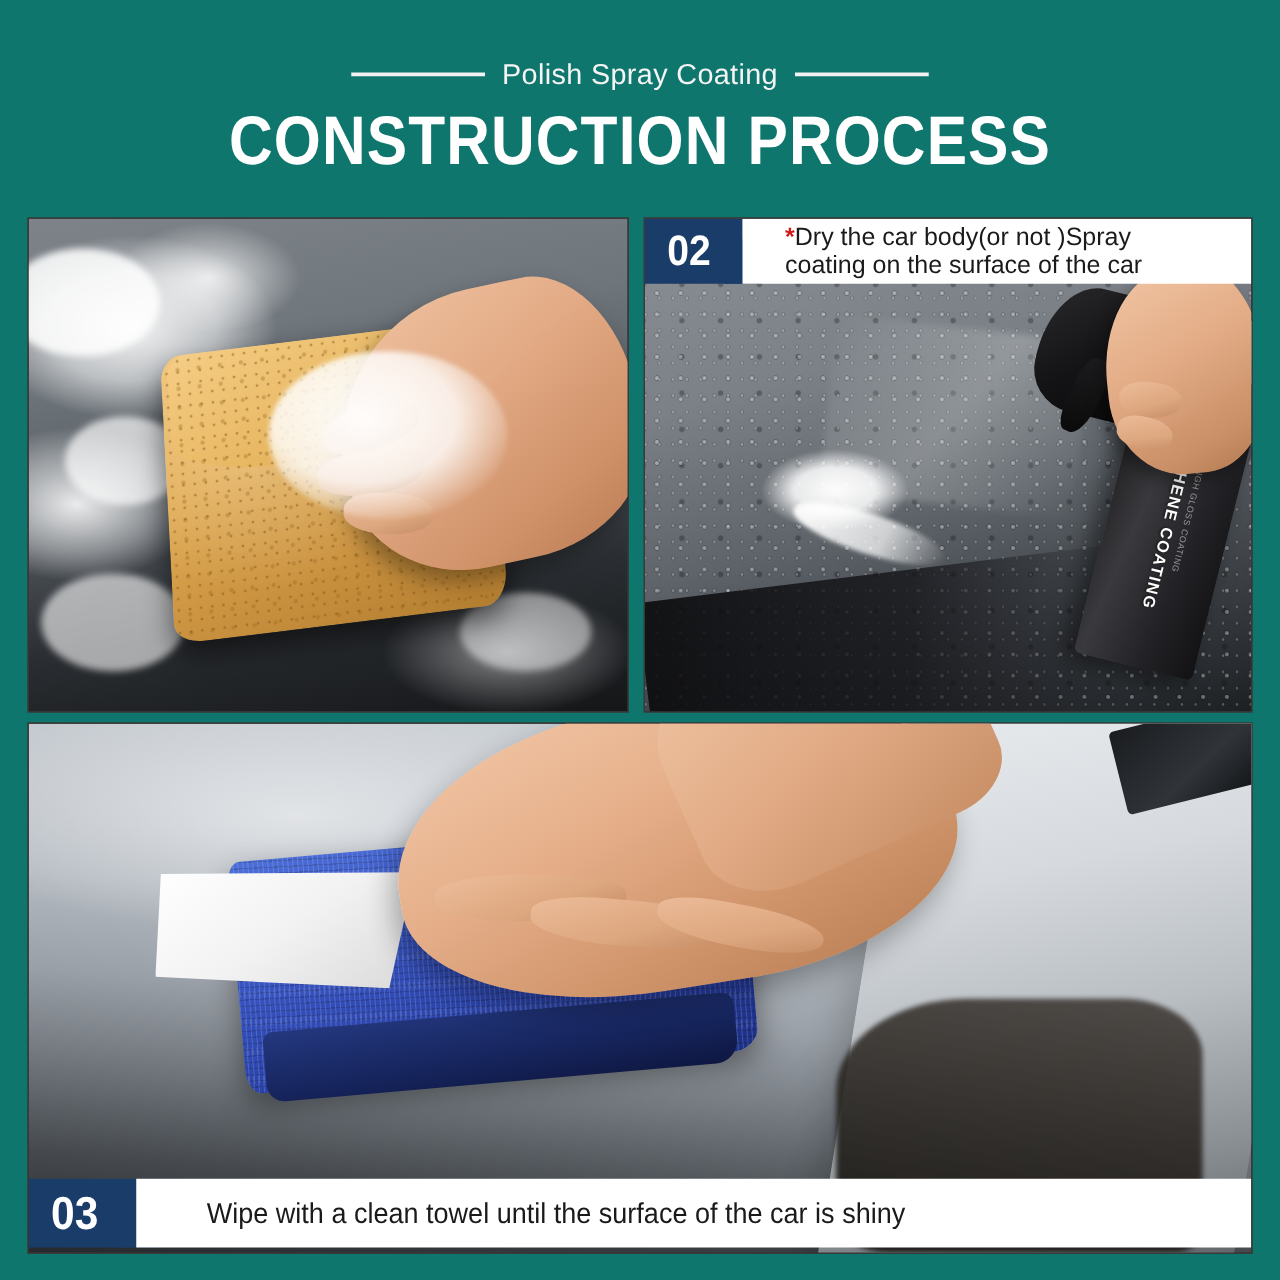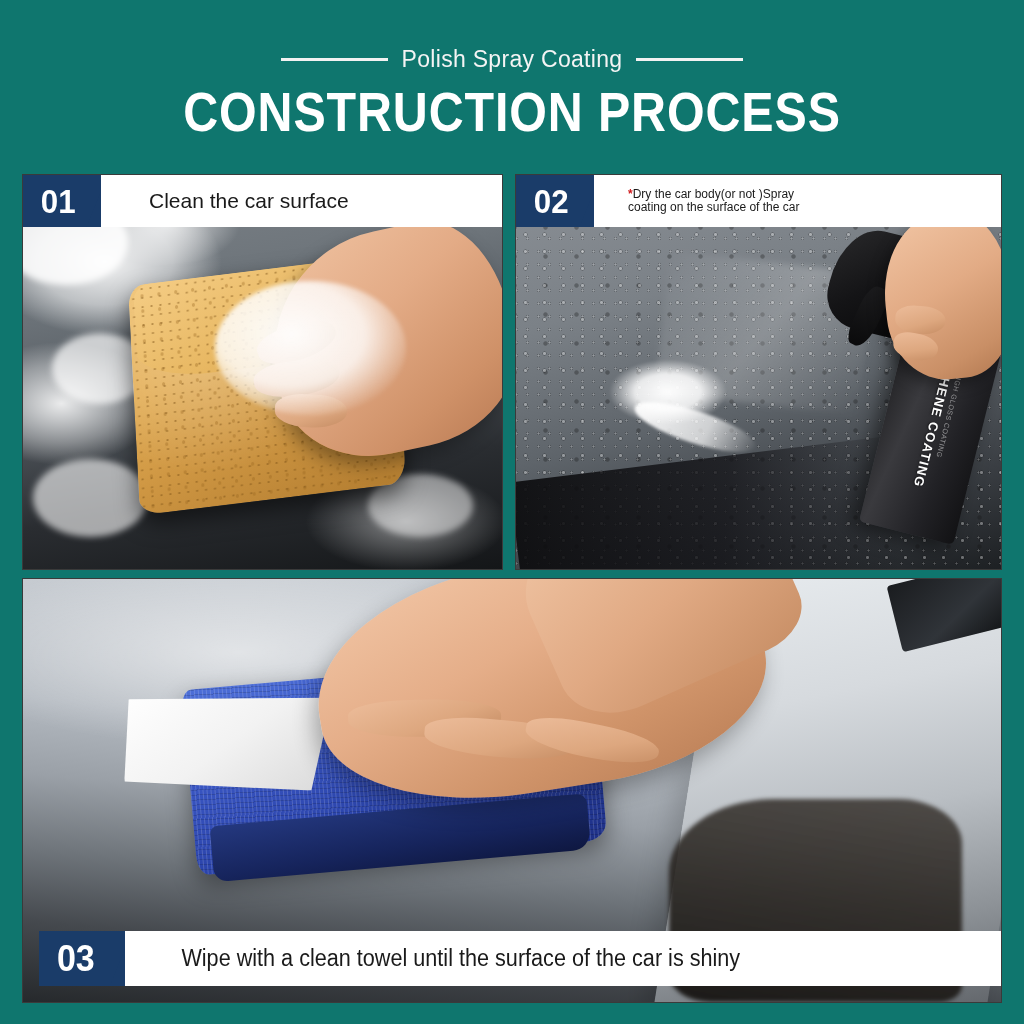--- a/index.html
+++ b/index.html
@@ -362,21 +362,21 @@
   
   .banner {
     position: absolute;
     left: 0;
     width: 100%;
     display: flex;
     align-items: stretch;
     z-index: 5;
   }
   .banner-top { top: 0; }
-  .banner-bottom { bottom: 16px; margin-left: 16px; }
+  .banner-bottom { bottom: 4px; }
 
   .badge {
     position: relative;
     background: #1a3c69;
     color: #ffffff;
     display: flex;
     align-items: center;
     justify-content: flex-start;
     flex: 0 0 auto;
     padding-left: 16px;
@@ -411,21 +411,21 @@
     padding-left: 44px;
     line-height: 1.12;
     white-space: pre-line;
   }
   .asterisk { color: #d0191b; font-weight: bold; }
 
   
   #panel-1 .banner, #panel-2 .banner { height: 52px; }
   #panel-1 .badge, #panel-2 .badge { width: 78px; }
   #panel-1 .banner-text { font-size: 21px; padding-left: 48px; }
-  #panel-2 .banner-text { font-size: 12px; padding-left: 34px; }
+  #panel-2 .banner-text { font-size: 20px; padding-left: 34px; }
 
   
   #panel-3 .banner { height: 55px; }
   #panel-3 .badge { width: 86px; }
   #panel-3 .banner-text {
     font-size: 23px;
     padding-left: 60px;
     font-family: "Liberation Sans Narrow", "Liberation Sans", sans-serif;
     transform: scaleX(0.94);
     transform-origin: left center;
@@ -455,29 +455,20 @@
       <div class="sponge">
         <div class="sponge-top"></div>
         <div class="sponge-pores"></div>
       </div>
       <div class="hand-wash">
         <div class="finger" style="left:-6%;top:34%;width:34%;height:16%;transform:rotate(-6deg);"></div>
         <div class="finger" style="left:-10%;top:50%;width:36%;height:16%;transform:rotate(4deg);"></div>
         <div class="finger" style="left:-4%;top:66%;width:30%;height:15%;transform:rotate(14deg);"></div>
       </div>
       <div class="foam-hand"></div>
-    </div>
-    <div class="banner banner-top">
-      <div class="badge">
-        <span class="badge-num">01</span>
-        <span class="badge-slant"></span>
-      </div>
-      <div class="banner-text-wrap">
-        <span class="banner-text">Clean the car surface</span>
-      </div>
     </div>
   </div>
 
   <div class="panel" id="panel-2">
     <div class="photo photo-spray">
       <div class="droplets"></div>
       <div class="dark-band"></div>
       <div class="spray-mist"></div>
       <div class="spray-splat"></div>
       <div class="spray-tail"></div>

